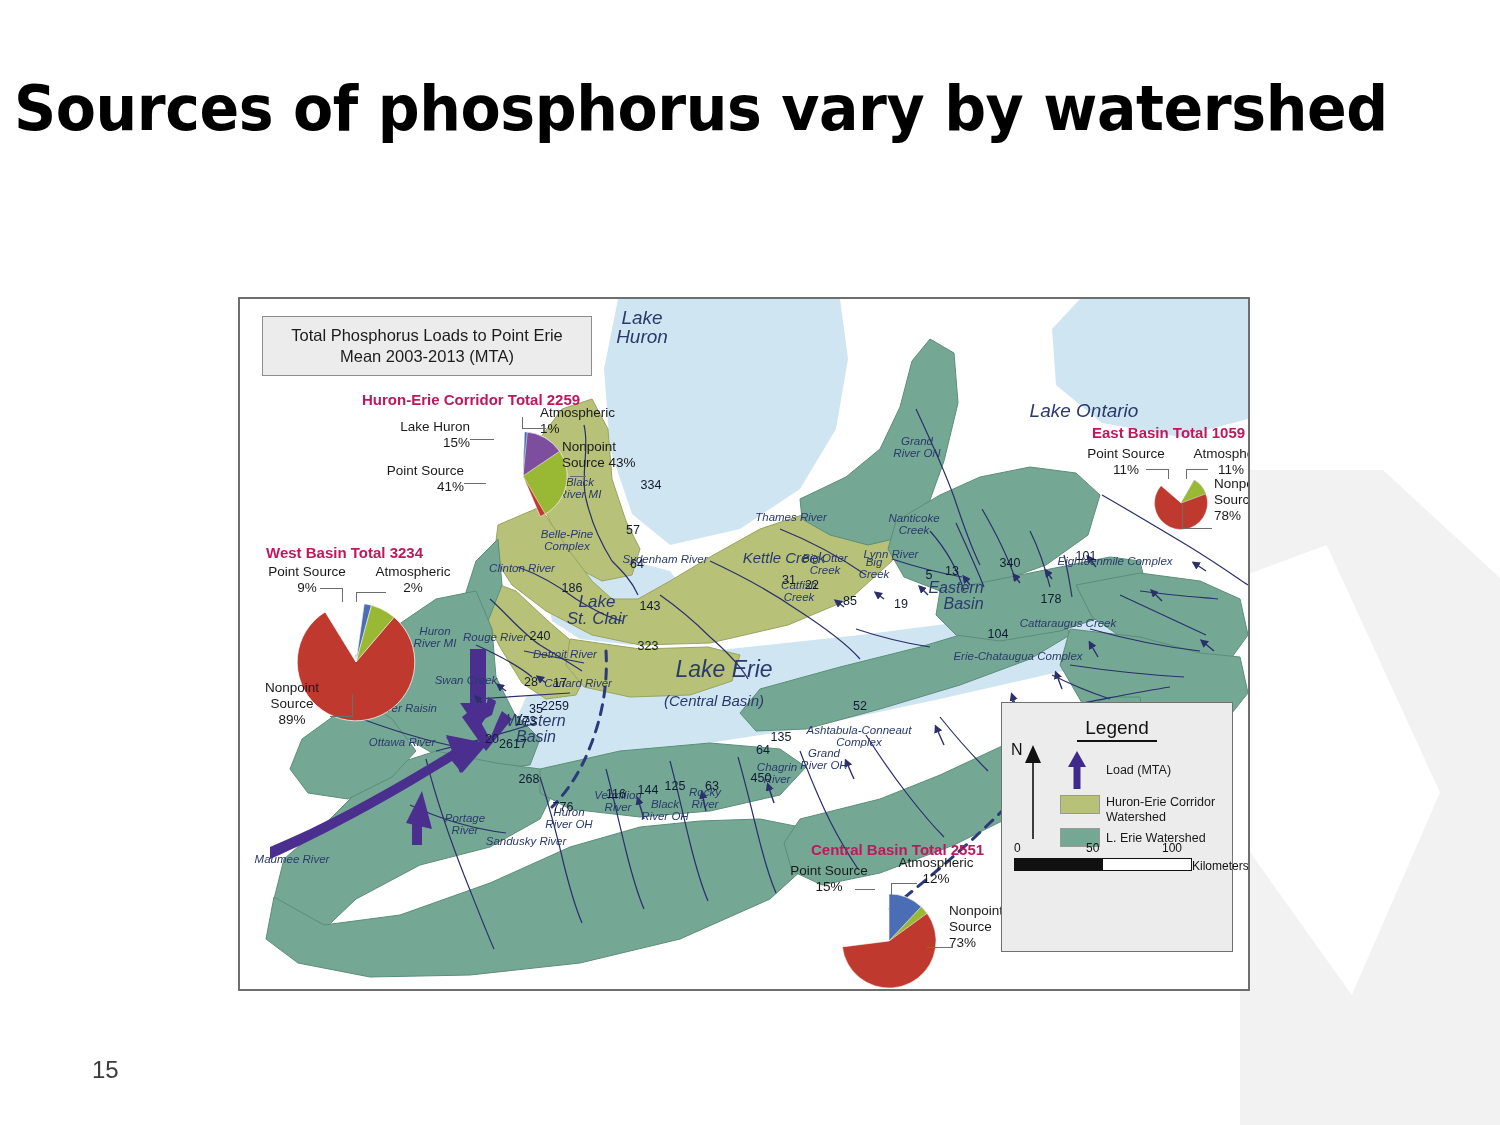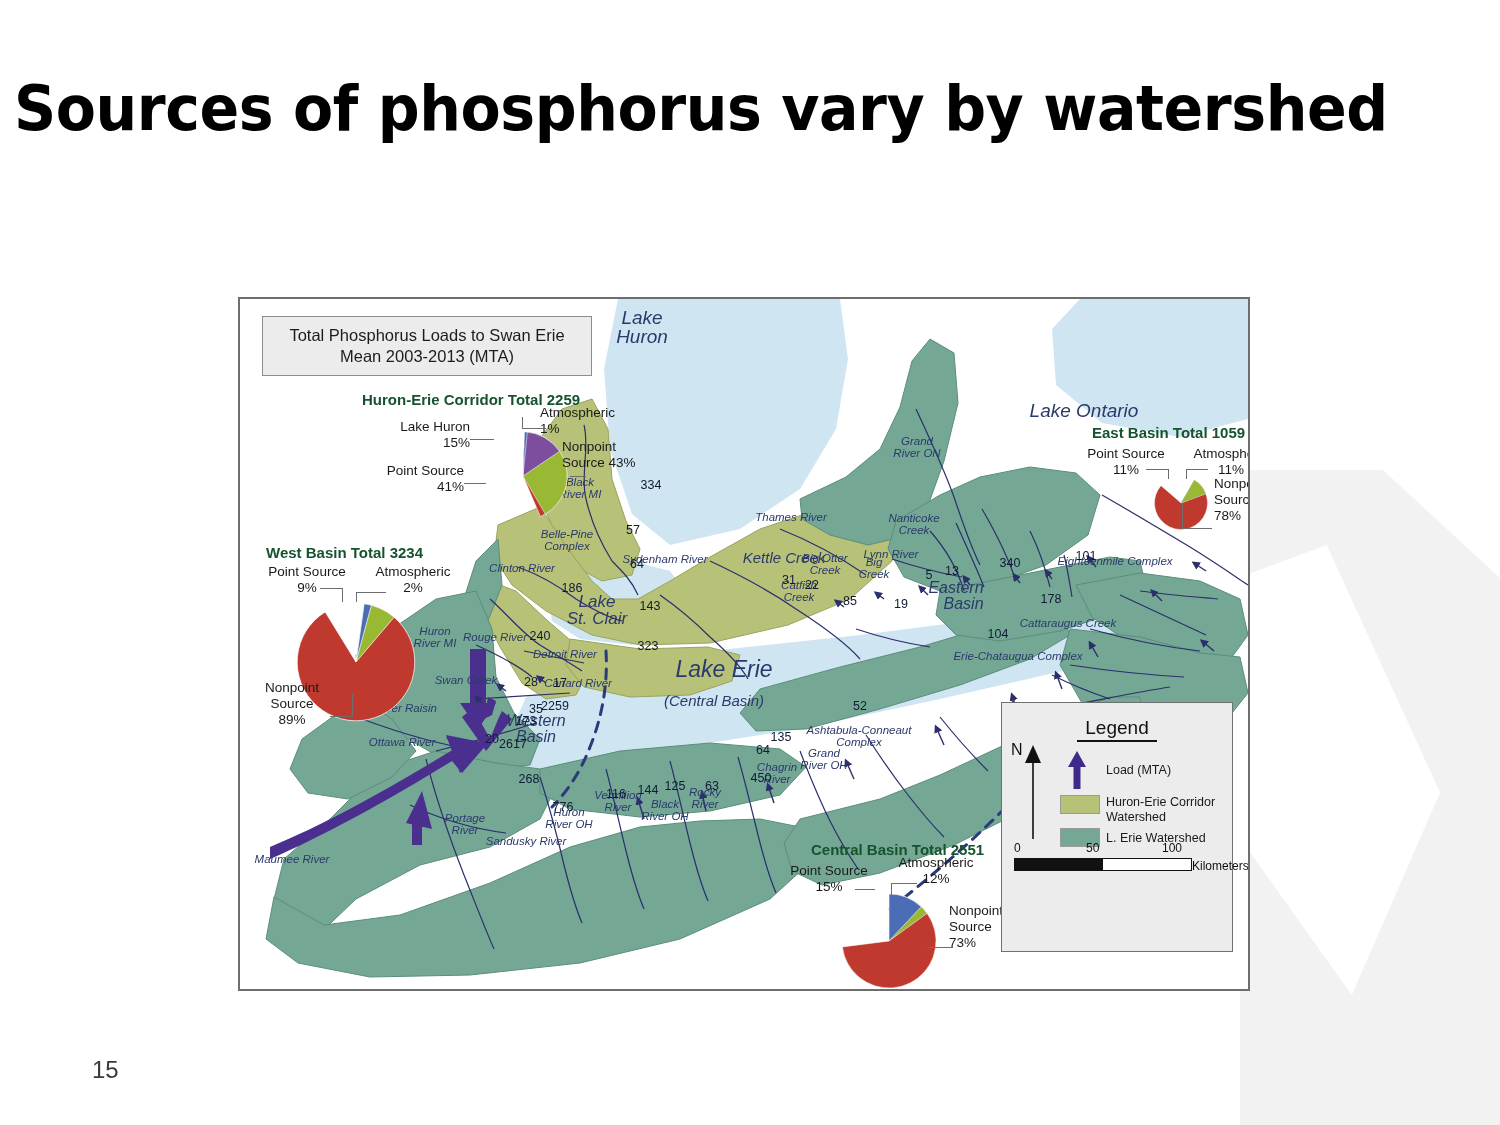--- a/index.html
+++ b/index.html
@@ -50,21 +50,21 @@
   
   #map-titlebox{
     position:absolute;left:22px;top:17px;width:330px;height:60px;
     background:#ececec;border:1px solid #8d8d8d;box-sizing:border-box;
     display:flex;flex-direction:column;align-items:center;justify-content:center;
     color:#1c1c1c;font-size:16.5px;line-height:1.25;text-align:center;
   }
 
   
   .pie-block{position:absolute;}
-  .pie-title{position:absolute;font-weight:bold;font-size:15px;color:#14532d;white-space:nowrap;}
+  .pie-title{position:absolute;font-weight:bold;font-size:15px;color:#be185d;white-space:nowrap;}
   .pie-lab{position:absolute;font-size:13.5px;color:#1a1a1a;line-height:1.18;white-space:nowrap;}
   .pie-lab.c{text-align:center;}
   .pie-lab.r{text-align:right;}
   .leader{position:absolute;background:#6d6d6d;}
 
   
   #legend-box{
     position:absolute;left:761px;top:403px;width:232px;height:250px;
     background:#ececec;border:1px solid #707070;box-sizing:border-box;
   }
@@ -225,21 +225,21 @@
       <path d="M688,296 L680,288"></path>
       <path d="M644,300 L636,294"></path>
       <path d="M604,308 L596,302"></path>
       <path d="M306,384 L298,378"></path>
       <path d="M266,392 L258,386"></path>
       <path d="M242,404 L236,398"></path>
     </g>
   </svg>
 
   <div id="map-titlebox">
-    <div>Total Phosphorus Loads to Swan Erie</div>
+    <div>Total Phosphorus Loads to Point Erie</div>
     <div>Mean 2003-2013 (MTA)</div>
   </div>
 
   <div id="water-label-layer">
       <div class="mlabel " style="left: 402px; top: 28px; font-size: 19px; transform: translate(-50%, -50%); text-align: center;">Lake
 Huron</div>
       <div class="mlabel " style="left: 844px; top: 112px; font-size: 19px; transform: translate(-50%, -50%); text-align: center;">Lake Ontario</div>
       <div class="mlabel " style="left: 357px; top: 311px; font-size: 17px; transform: translate(-50%, -50%); text-align: center;">Lake
 St. Clair</div>
       <div class="mlabel " style="left: 484px; top: 371px; font-size: 23px; transform: translate(-50%, -50%); text-align: center;">Lake Erie</div>

